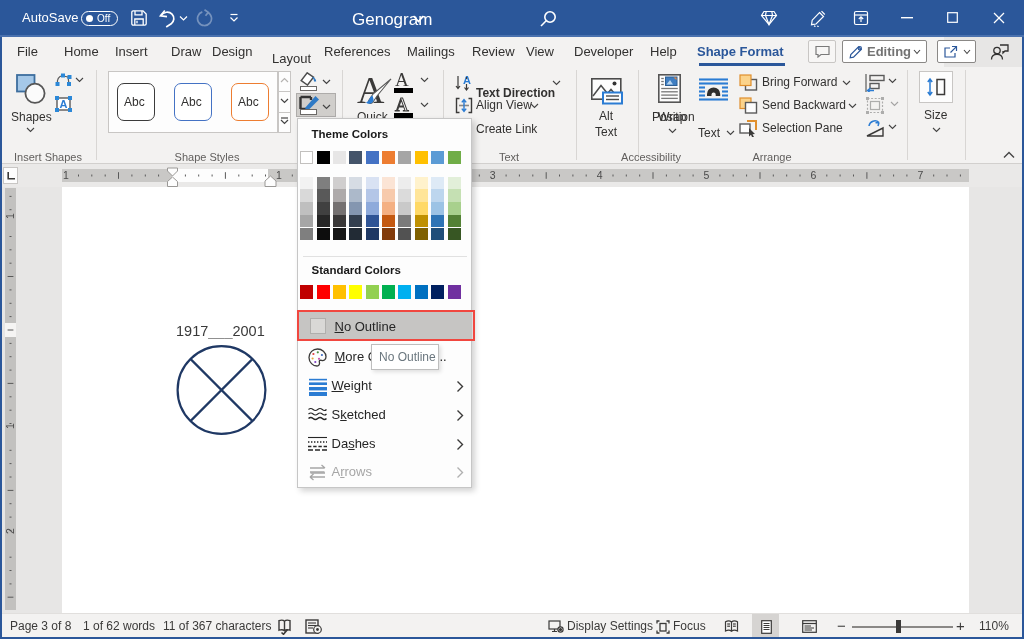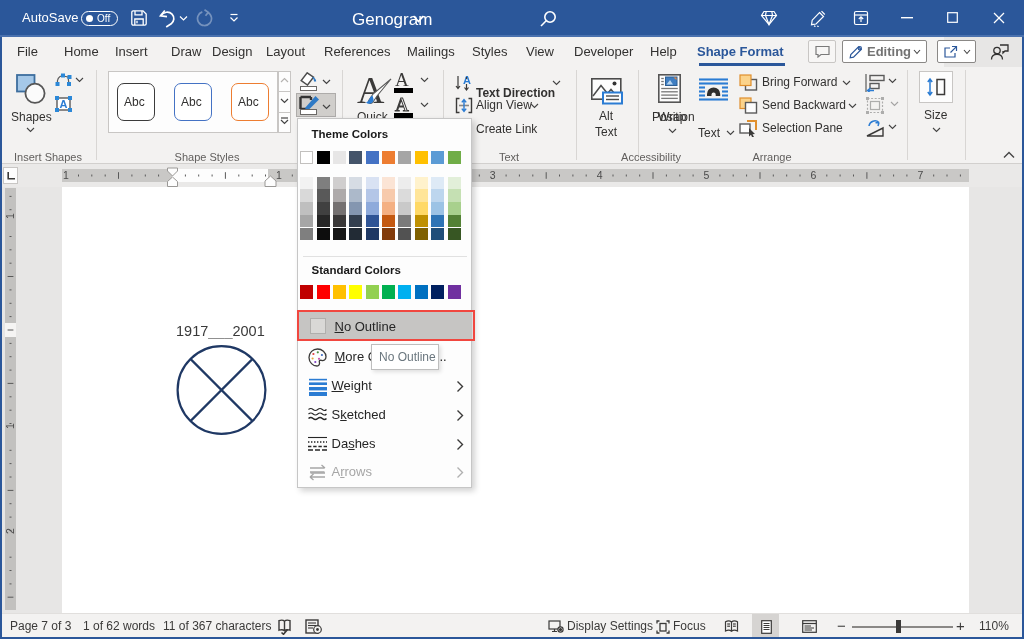--- a/index.html
+++ b/index.html
@@ -96,24 +96,24 @@
       <line x1="1" y1="1" x2="11" y2="11"></line>
       <line x1="11" y1="1" x2="1" y2="11"></line>
     </svg>
 </div>
 <div class="abs" id="tabrow">
   <span class="tab" style="left:17px;">File</span>
   <span class="tab" style="left:64px;">Home</span>
   <span class="tab" style="left:115px;">Insert</span>
   <span class="tab" style="left:171px;">Draw</span>
   <span class="tab" style="left:212px;">Design</span>
-  <span class="tab" style="left:266px;">Layout</span>
+  <span class="tab" style="left:272px;margin-top:7px;">Layout</span>
   <span class="tab" style="left:324px;">References</span>
   <span class="tab" style="left:407px;">Mailings</span>
-  <span class="tab" style="left:472px;">Styles</span>
+  <span class="tab" style="left:472px;">Review</span>
   <span class="tab" style="left:526px;">View</span>
   <span class="tab" style="left:574px;">Developer</span>
   <span class="tab" style="left:650px;">Help</span>
   <span class="tab" style="left:697px;color:#2b579a;font-weight:bold;">Shape Format</span>
   <span class="abs" style="left:699px;top:26px;width:86px;height:3px;background:#2b579a;"></span>
 
   <span class="abs" style="left:808px;top:3px;width:28px;height:23px;border:1px solid #c8c6c4;border-radius:2px;background:#f7f6f5;"></span>
   <svg class="abs" style="left:815px;top:8px;" width="15" height="13" viewBox="0 0 15 13" fill="none" stroke="#7a7a7a" stroke-width="1.2">
     <path d="M1 1.5 H14 V9.5 H6 L3 12 V9.5 H1 Z"></path>
   </svg>
@@ -542,21 +542,21 @@
   <span class="abs" style="left:62px;top:0;width:907px;height:426px;background:#fff;"></span>
 
   <span class="abs" style="left:176px;top:135.5px;font-size:14.5px;color:#3a3a3a;">1917<span style="color:#8a8a8a;">___</span>2001</span>
   <svg class="abs" style="left:172px;top:157px;" width="100" height="96" viewBox="0 0 100 96" fill="none" stroke="#1f3864" stroke-width="2.2">
     <circle cx="49.5" cy="46" r="43.9"></circle>
     <line x1="18.4" y1="14.9" x2="80.6" y2="77.1"></line>
     <line x1="80.6" y1="14.9" x2="18.4" y2="77.1"></line>
   </svg>
 </div>
 <div class="abs" id="statusbar">
-  <span class="abs" style="left:10px;top:5px;">Page 7 of 3</span>
+  <span class="abs" style="left:10px;top:5px;">Page 3 of 8</span>
   <span class="abs" style="left:83px;top:5px;">1 of 62 words</span>
   <span class="abs" style="left:163px;top:5px;">11 of 367 characters</span>
 
   <svg class="abs" style="left:277px;top:5px;" width="15" height="16" viewBox="0 0 15 16" fill="none" stroke="#3b3a39" stroke-width="1.4">
     <path d="M7.5 2.2 C6.3 1 4 1 2 1.6 V11.2 C4 10.6 6.3 10.6 7.5 11.8 C8.7 10.6 11 10.6 13 11.2 V1.6 C11 1 8.7 1 7.5 2.2 V11.8"></path>
     <path d="M4.5 13.5 L6.5 15.3 L10.5 10.5" stroke-width="1.6"></path>
   </svg>
 
   <svg class="abs" style="left:305px;top:5px;" width="17" height="15" viewBox="0 0 17 15">
     <rect x="1" y="1" width="12" height="13" fill="none" stroke="#3b3a39" stroke-width="1.4"></rect>

